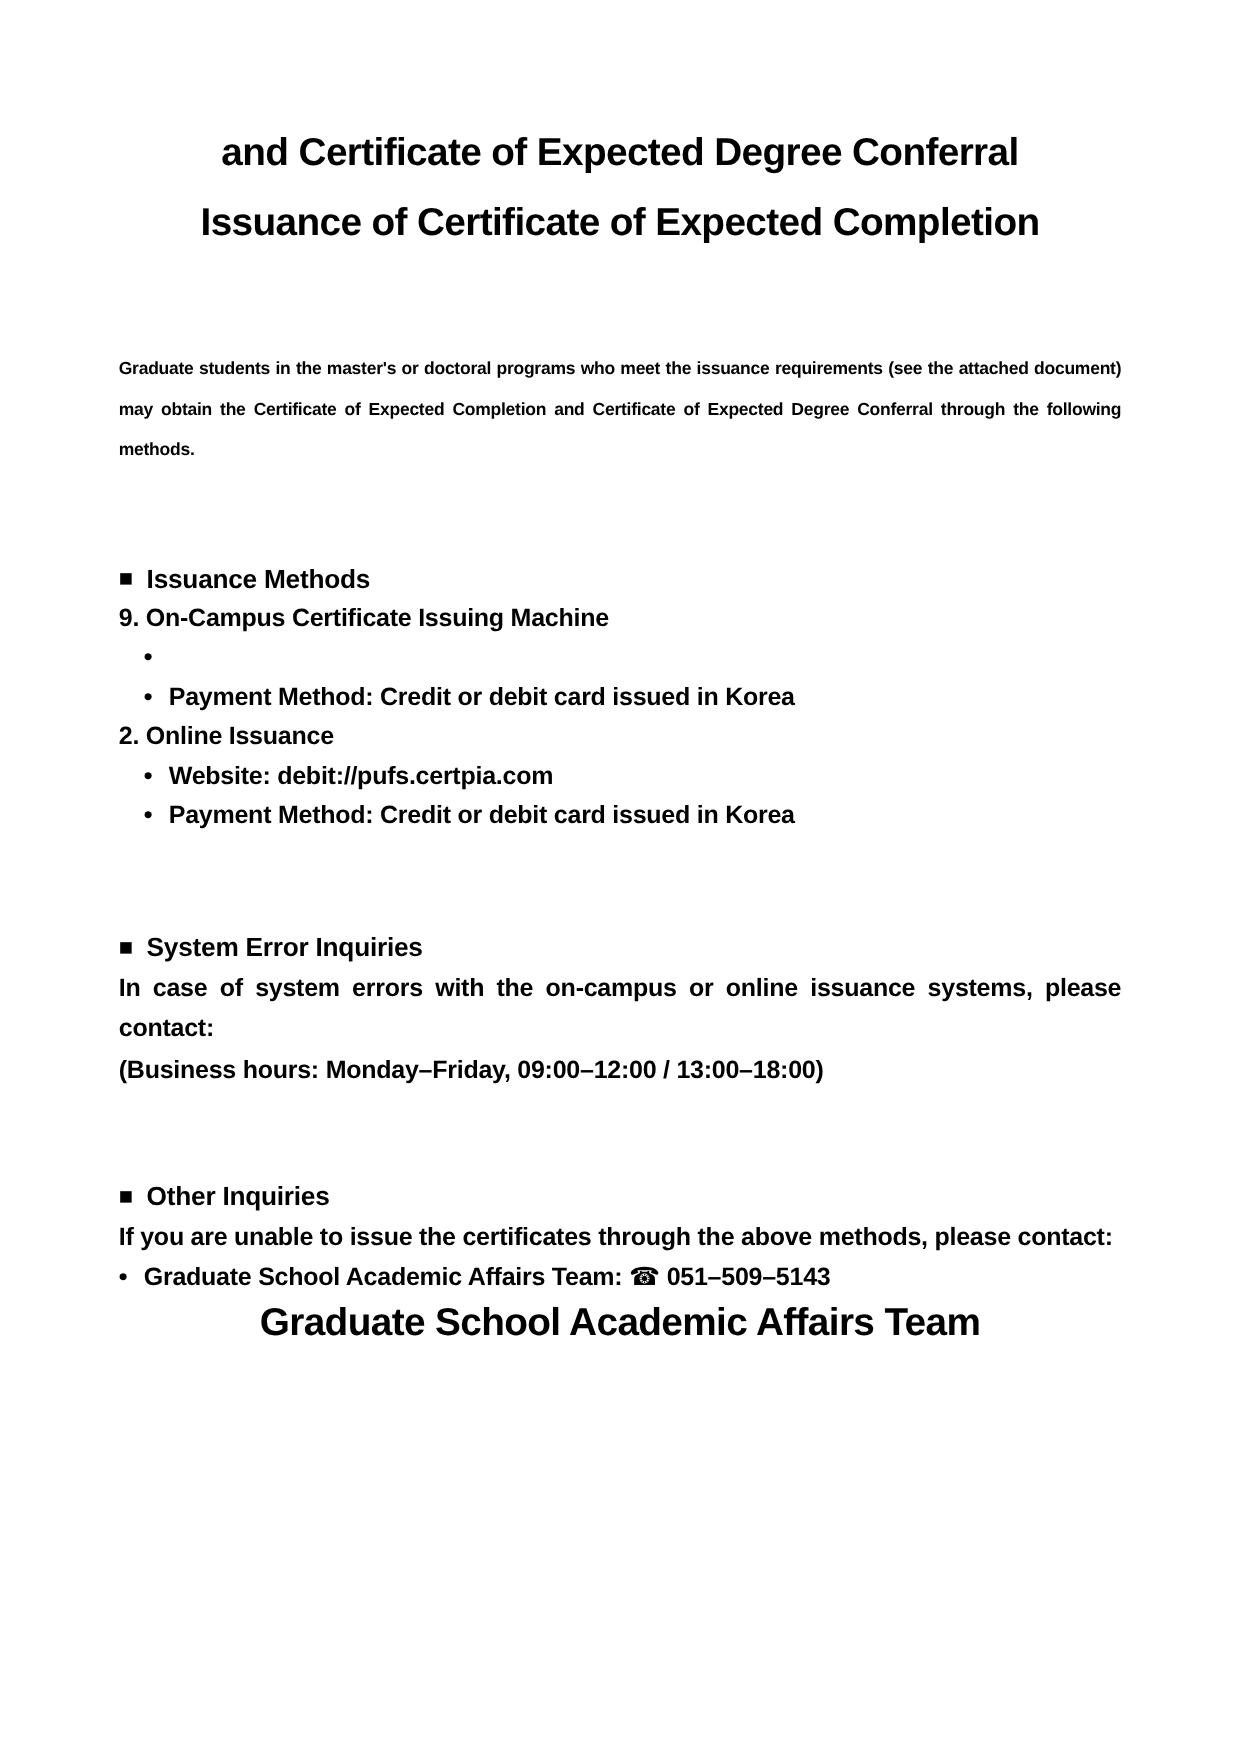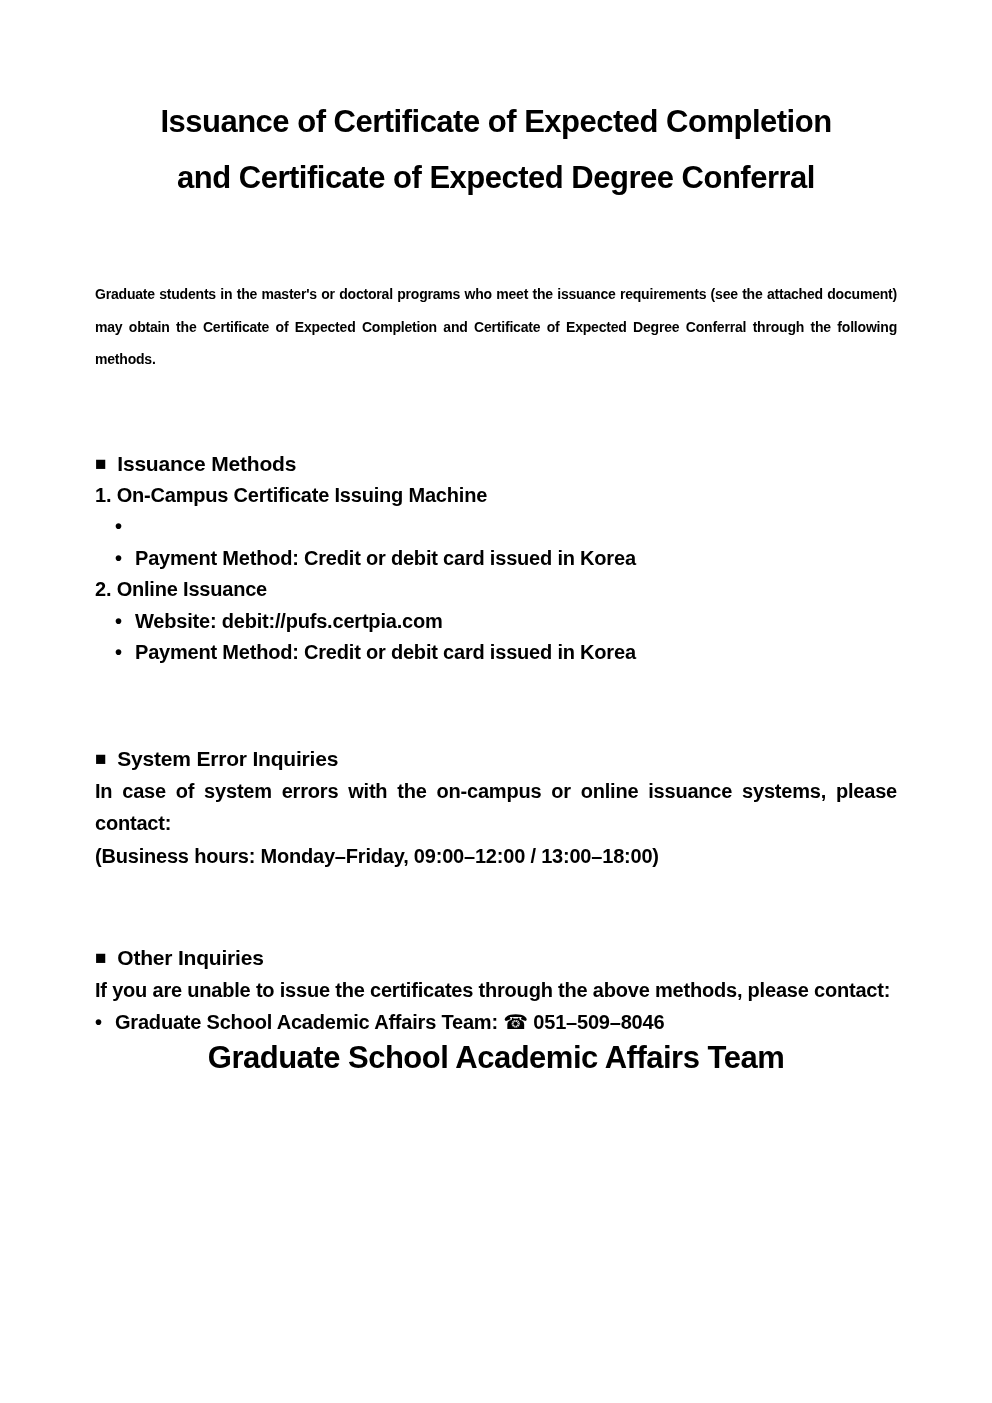--- a/index.html
+++ b/index.html
@@ -84,31 +84,31 @@
     font-weight: 700;
   }
 </style>
 </head>
 <body>
 
 <div class="page">
   <div class="content">
 
     <h1 class="doc-title">
+      <span class="title-line">and Certificate of Expected Degree Conferral</span>
       <span class="title-line">Issuance of Certificate of Expected Completion</span>
-      <span class="title-line">and Certificate of Expected Degree Conferral</span>
     </h1>
 
     <p class="intro">Graduate students in the master's or doctoral programs who meet the issuance requirements (see the attached document) may obtain the Certificate of Expected Completion and Certificate of Expected Degree Conferral through the following methods.</p>
 
     <div class="section sec-issuance">
       <div class="sec-heading">
         <span class="marker">■</span><span>Issuance Methods</span>
       </div>
-      <div class="line numbered">1. On-Campus Certificate Issuing Machine</div>
+      <div class="line numbered">9. On-Campus Certificate Issuing Machine</div>
       <div class="line bulleted">
         <span class="b">•</span>
       </div>
       <div class="line bulleted">
         <span class="b">•</span>
         <span>Payment Method: Credit or debit card issued in Korea</span>
       </div>
       <div class="line numbered">2. Online Issuance</div>
       <div class="line bulleted">
         <span class="b">•</span>
@@ -128,20 +128,20 @@
       <div class="plain-line">(Business hours: Monday–Friday, 09:00–12:00 / 13:00–18:00)</div>
     </div>
 
     <div class="section sec-other">
       <div class="sec-heading">
         <span class="marker">■</span><span>Other Inquiries</span>
       </div>
       <p class="para">If you are unable to issue the certificates through the above methods, please contact:</p>
       <div class="line bulleted" style="padding-left:0;">
         <span class="b">•</span>
-        <span>Graduate School Academic Affairs Team: ☎ 051–509–8046</span>
+        <span>Graduate School Academic Affairs Team: ☎ 051–509–5143</span>
       </div>
     </div>
 
     <div class="footer-title">Graduate School Academic Affairs Team</div>
 
   </div>
 </div>
 
 </body></html>

